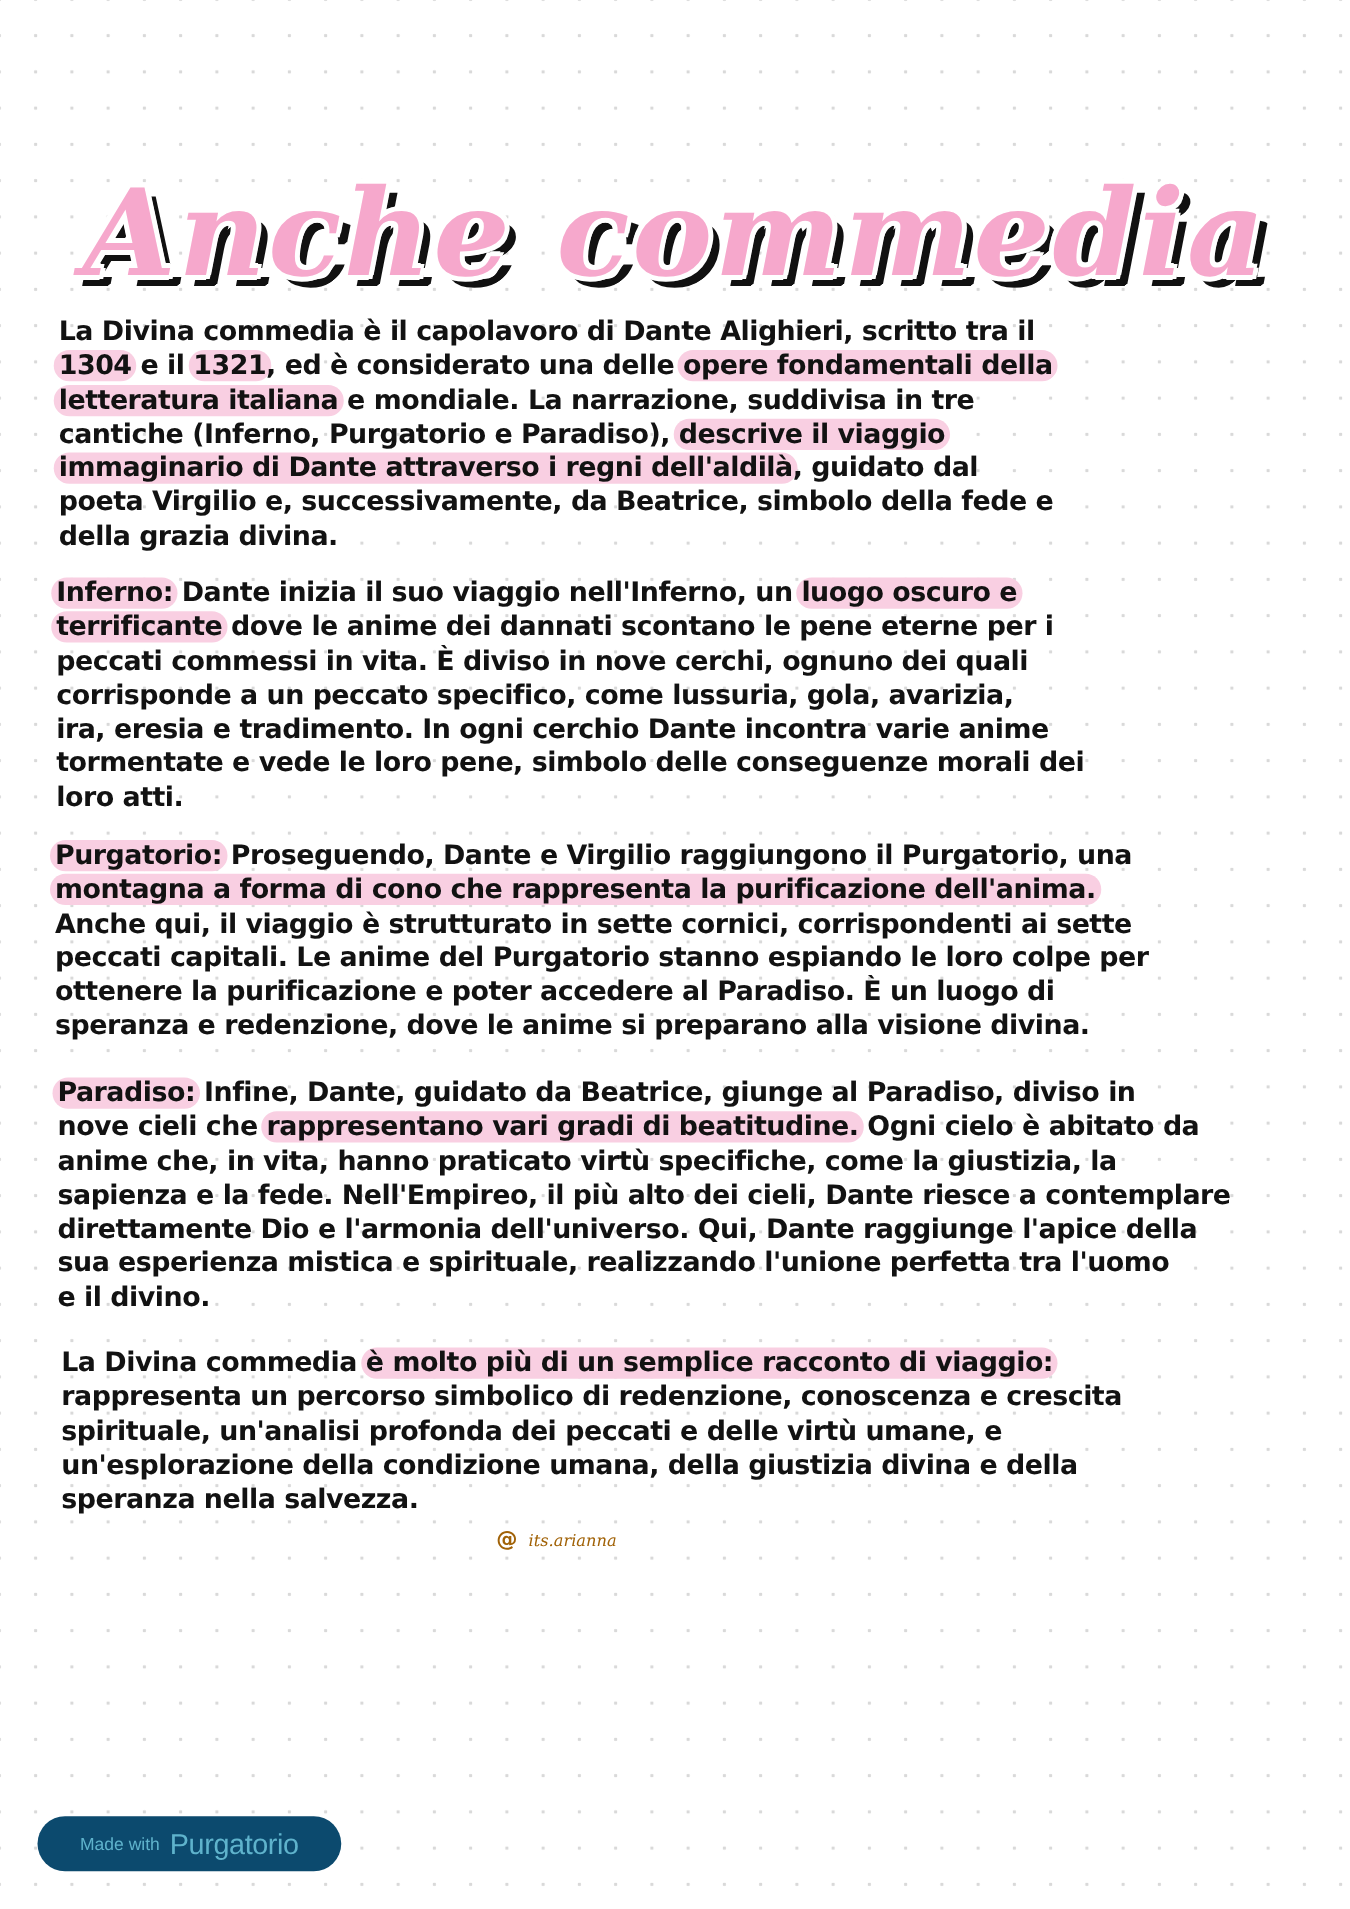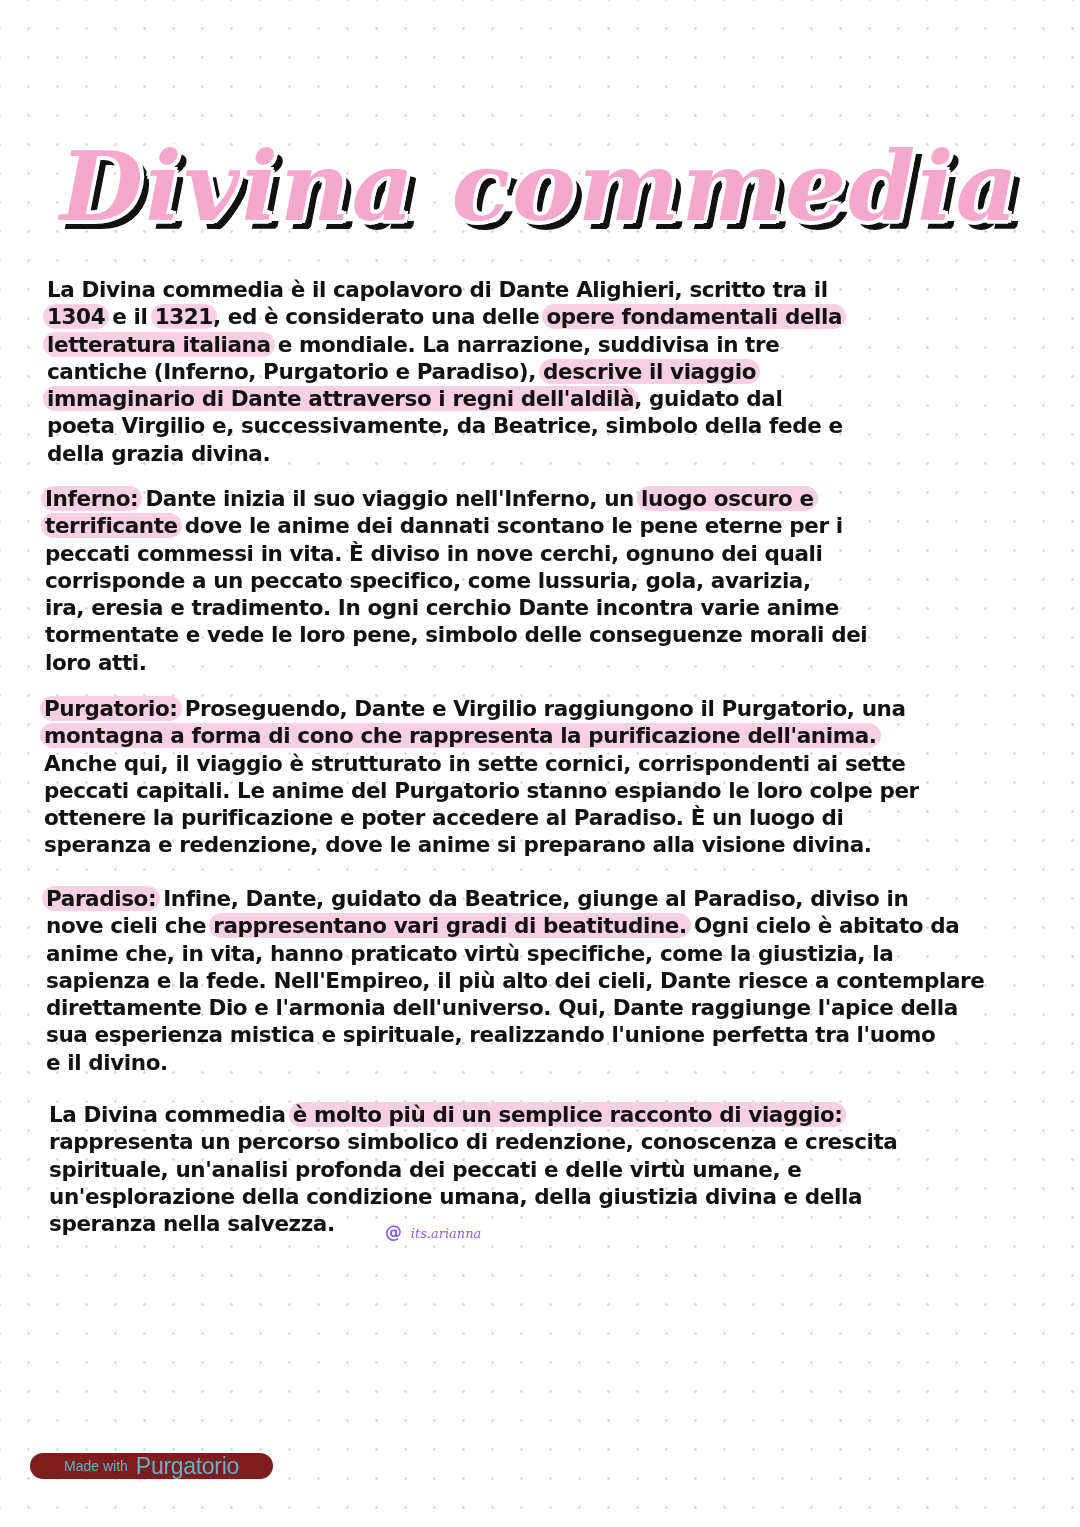--- a/index.html
+++ b/index.html
@@ -40,61 +40,60 @@
     background-clip: text;
   }
   .para {
     position: absolute;
     font-size: 21.5px;
     line-height: 27.3px;
     font-weight: bold;
     letter-spacing: -0.4px;
     white-space: pre;
     color: #121212;
-    margin-top: 24px;
   }
   .para .ln { display: block; height: 27.3px; }
   .hl {
     background: #f9cfe2;
     border-radius: 14px;
     padding: 0 4px;
     margin: 0 -4px;
   }
   .signature {
     position: absolute;
-    left: 385px;
+    left: 397px;
     top: 1222px;
     font-family: "DejaVu Sans", sans-serif;
     font-size: 15px;
-    color: #8b5cf6;
+    color: #a16207;
   }
   .signature .handle { font-family: "DejaVu Serif", serif; font-style: italic; font-size: 13px; }
   .signature .at { font-size: 17px; font-weight: bold; margin-right: 4px; }
   .badge {
     position: absolute;
     left: 30px;
     top: 1453px;
     width: 243px;
-    height: 26px;
+    height: 44px;
     border-radius: 22px;
-    background: #7f1d1d;
+    background: #0c4a6e;
     display: flex;
     align-items: center;
     justify-content: center;
     gap: 8px;
     color: #5fb3cc;
     font-family: "Liberation Sans", sans-serif;
   }
   .badge .made { font-size: 14px; }
   .badge .brand { font-size: 23px; letter-spacing: -0.3px; }
 </style>
 </head>
 <body>
 
-<h1 class="title"><span>Divina commedia</span></h1>
+<h1 class="title"><span>Anche commedia</span></h1>
 
 <div class="para" style="left:47px; top:252px;"><span class="ln"><span>La Divina commedia è il capolavoro di Dante Alighieri, scritto tra il</span></span><span class="ln"><span class="hl" style="background: rgb(249, 207, 226);">1304</span><span> e il </span><span class="hl" style="background: rgb(249, 207, 226);">1321</span><span>, ed è considerato una delle </span><span class="hl" style="background: rgb(249, 207, 226);">opere fondamentali della</span></span><span class="ln"><span class="hl" style="background: rgb(249, 207, 226);">letteratura italiana</span><span> e mondiale. La narrazione, suddivisa in tre</span></span><span class="ln"><span>cantiche (Inferno, Purgatorio e Paradiso), </span><span class="hl" style="background: rgb(249, 207, 226);">descrive il viaggio</span></span><span class="ln"><span class="hl" style="background: rgb(249, 207, 226);">immaginario di Dante attraverso i regni dell'aldilà</span><span>, guidato dal</span></span><span class="ln"><span>poeta Virgilio e, successivamente, da Beatrice, simbolo della fede e</span></span><span class="ln"><span>della grazia divina.</span></span></div>
 <div class="para" style="left:45px; top:461px;"><span class="ln"><span class="hl" style="background: rgb(249, 207, 226);">Inferno:</span><span> Dante inizia il suo viaggio nell'Inferno, un </span><span class="hl" style="background: rgb(249, 207, 226);">luogo oscuro e</span></span><span class="ln"><span class="hl" style="background: rgb(249, 207, 226);">terrificante</span><span> dove le anime dei dannati scontano le pene eterne per i</span></span><span class="ln"><span>peccati commessi in vita. È diviso in nove cerchi, ognuno dei quali</span></span><span class="ln"><span>corrisponde a un peccato specifico, come lussuria, gola, avarizia,</span></span><span class="ln"><span>ira, eresia e tradimento. In ogni cerchio Dante incontra varie anime</span></span><span class="ln"><span>tormentate e vede le loro pene, simbolo delle conseguenze morali dei</span></span><span class="ln"><span>loro atti.</span></span></div>
 <div class="para" style="left:44px; top:671px;"><span class="ln"><span class="hl" style="background: rgb(249, 207, 226);">Purgatorio:</span><span> Proseguendo, Dante e Virgilio raggiungono il Purgatorio, una</span></span><span class="ln"><span class="hl" style="background: rgb(249, 207, 226);">montagna a forma di cono che rappresenta la purificazione dell'anima.</span></span><span class="ln"><span>Anche qui, il viaggio è strutturato in sette cornici, corrispondenti ai sette</span></span><span class="ln"><span>peccati capitali. Le anime del Purgatorio stanno espiando le loro colpe per</span></span><span class="ln"><span>ottenere la purificazione e poter accedere al Paradiso. È un luogo di</span></span><span class="ln"><span>speranza e redenzione, dove le anime si preparano alla visione divina.</span></span></div>
 <div class="para" style="left:46px; top:861px;"><span class="ln"><span class="hl" style="background: rgb(249, 207, 226);">Paradiso:</span><span> Infine, Dante, guidato da Beatrice, giunge al Paradiso, diviso in</span></span><span class="ln"><span>nove cieli che </span><span class="hl" style="background: rgb(249, 207, 226);">rappresentano vari gradi di beatitudine.</span><span> Ogni cielo è abitato da</span></span><span class="ln"><span>anime che, in vita, hanno praticato virtù specifiche, come la giustizia, la</span></span><span class="ln"><span>sapienza e la fede. Nell'Empireo, il più alto dei cieli, Dante riesce a contemplare</span></span><span class="ln"><span>direttamente Dio e l'armonia dell'universo. Qui, Dante raggiunge l'apice della</span></span><span class="ln"><span>sua esperienza mistica e spirituale, realizzando l'unione perfetta tra l'uomo</span></span><span class="ln"><span>e il divino.</span></span></div>
 <div class="para" style="left:49px; top:1077px;"><span class="ln"><span>La Divina commedia </span><span class="hl" style="background: rgb(249, 207, 226);">è molto più di un semplice racconto di viaggio:</span></span><span class="ln"><span>rappresenta un percorso simbolico di redenzione, conoscenza e crescita</span></span><span class="ln"><span>spirituale, un'analisi profonda dei peccati e delle virtù umane, e</span></span><span class="ln"><span>un'esplorazione della condizione umana, della giustizia divina e della</span></span><span class="ln"><span>speranza nella salvezza.</span></span></div>
 
 <div class="signature">
   <span class="at">@</span>
   <span class="handle">its.arianna</span>

